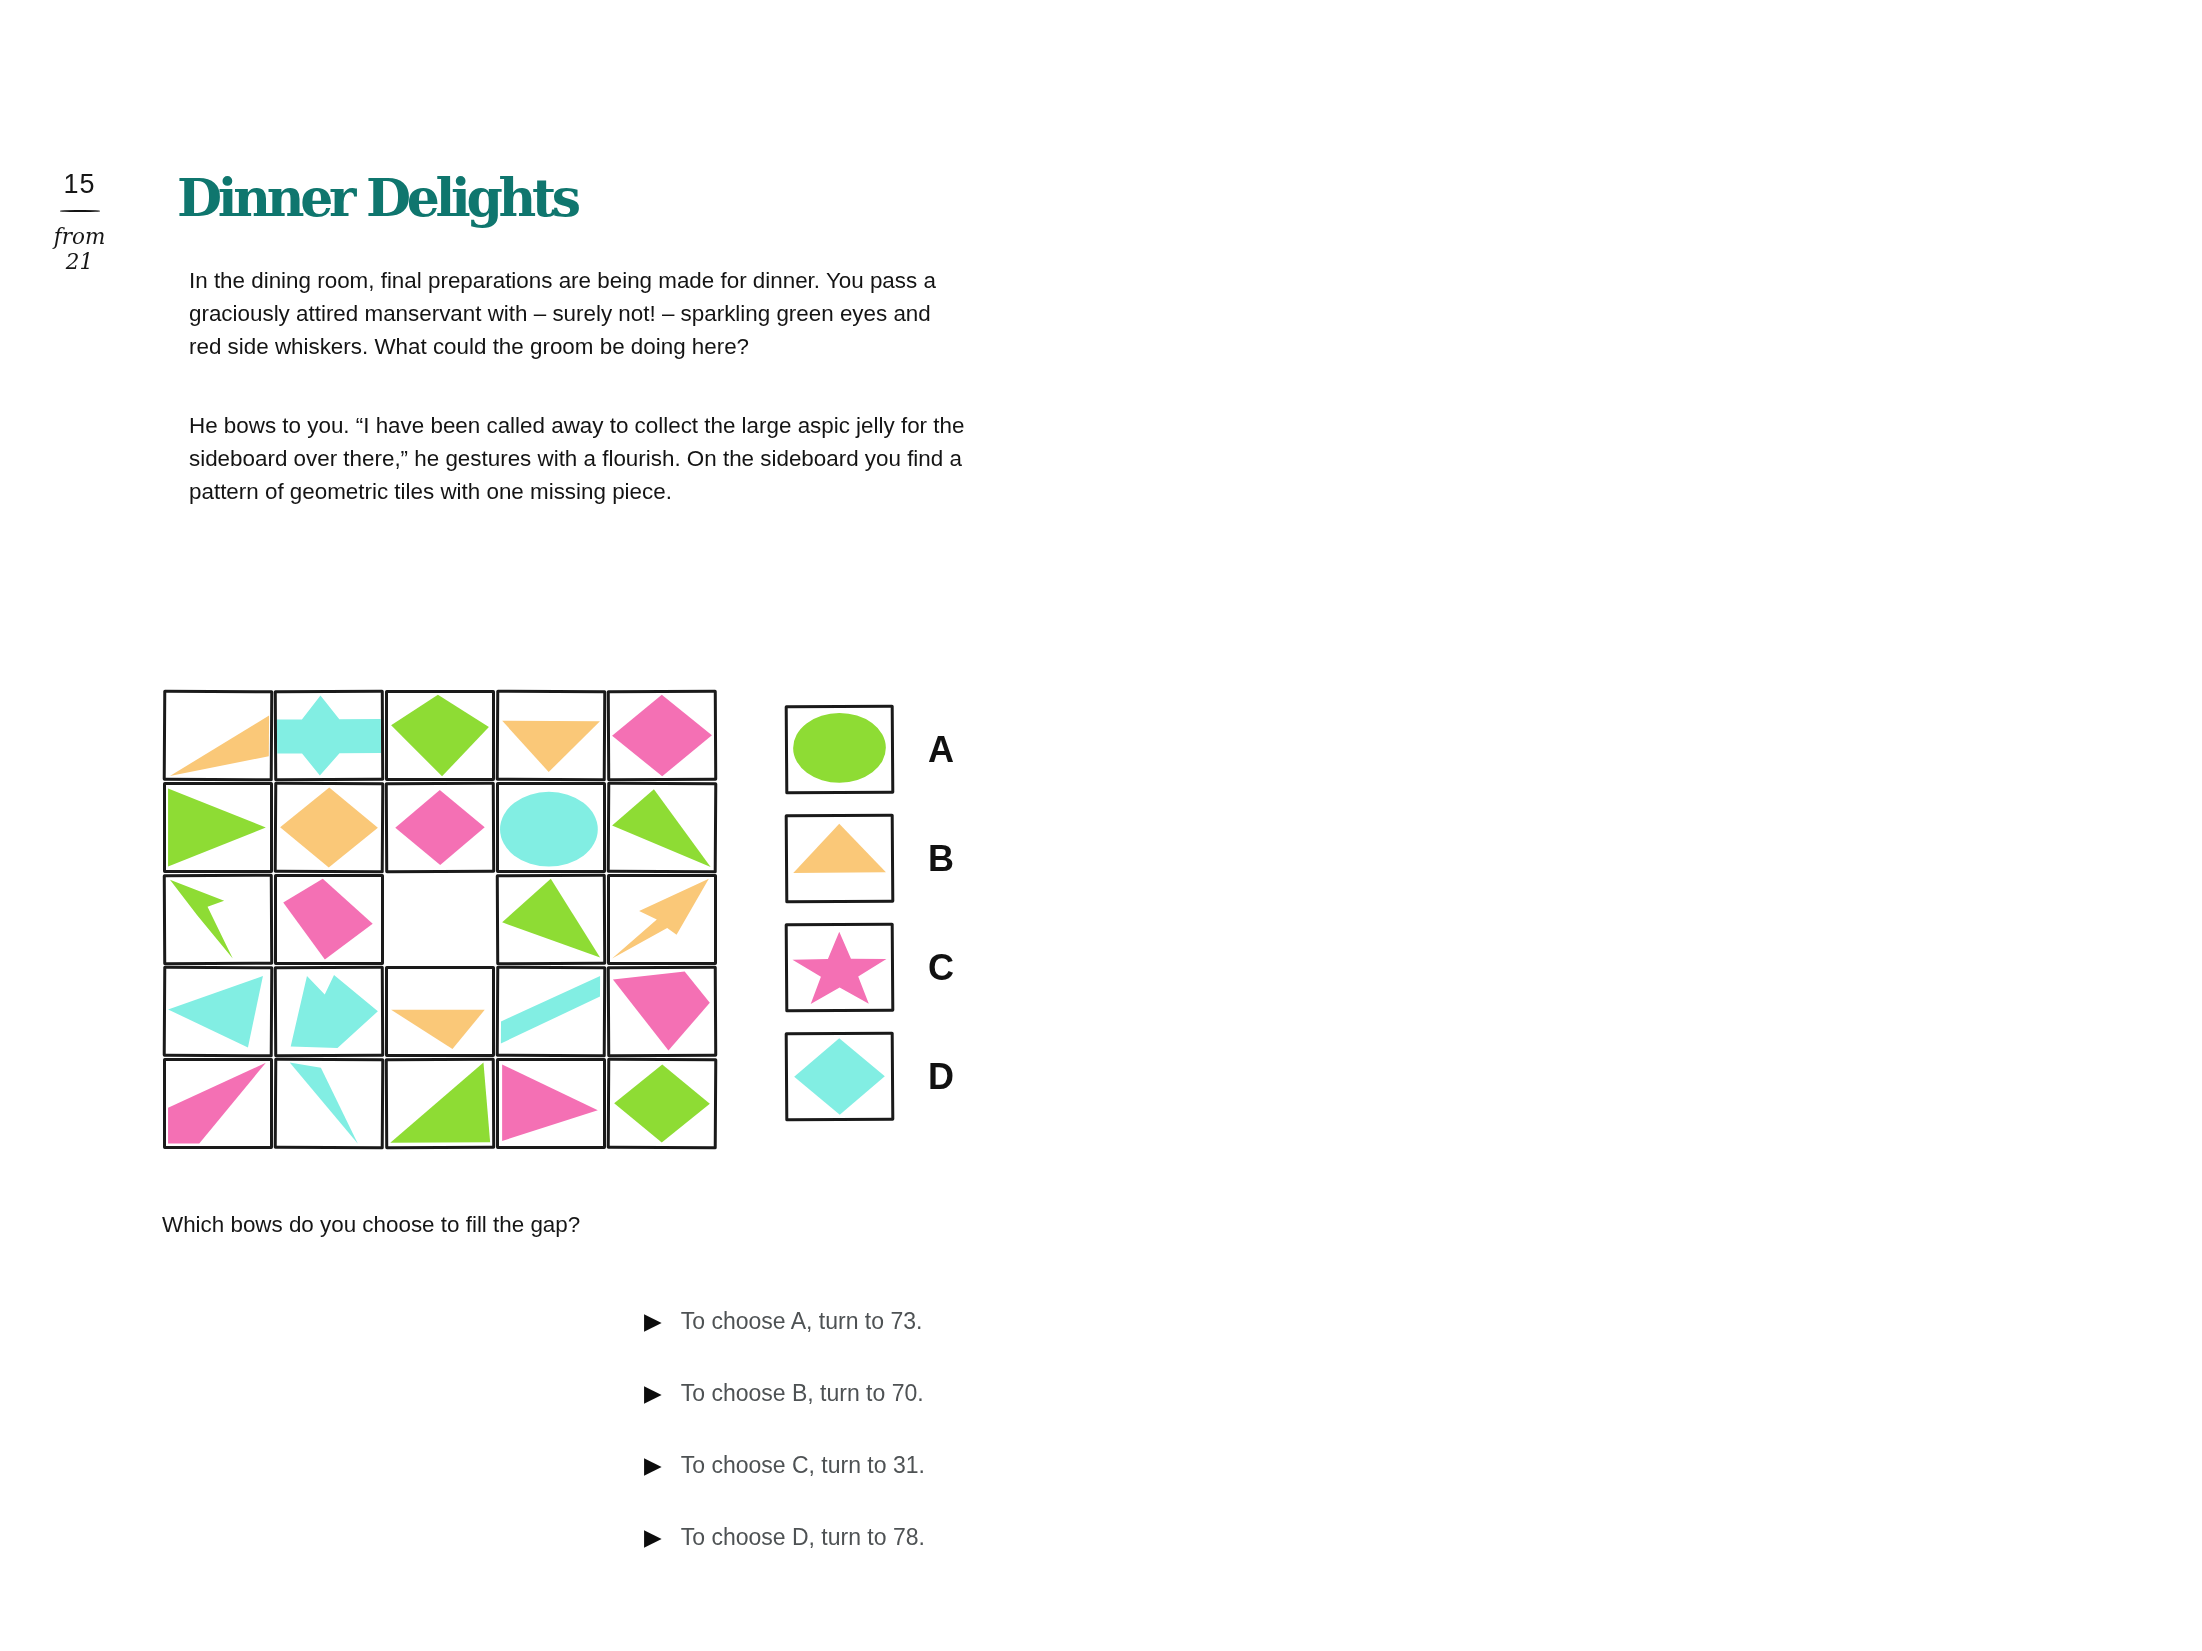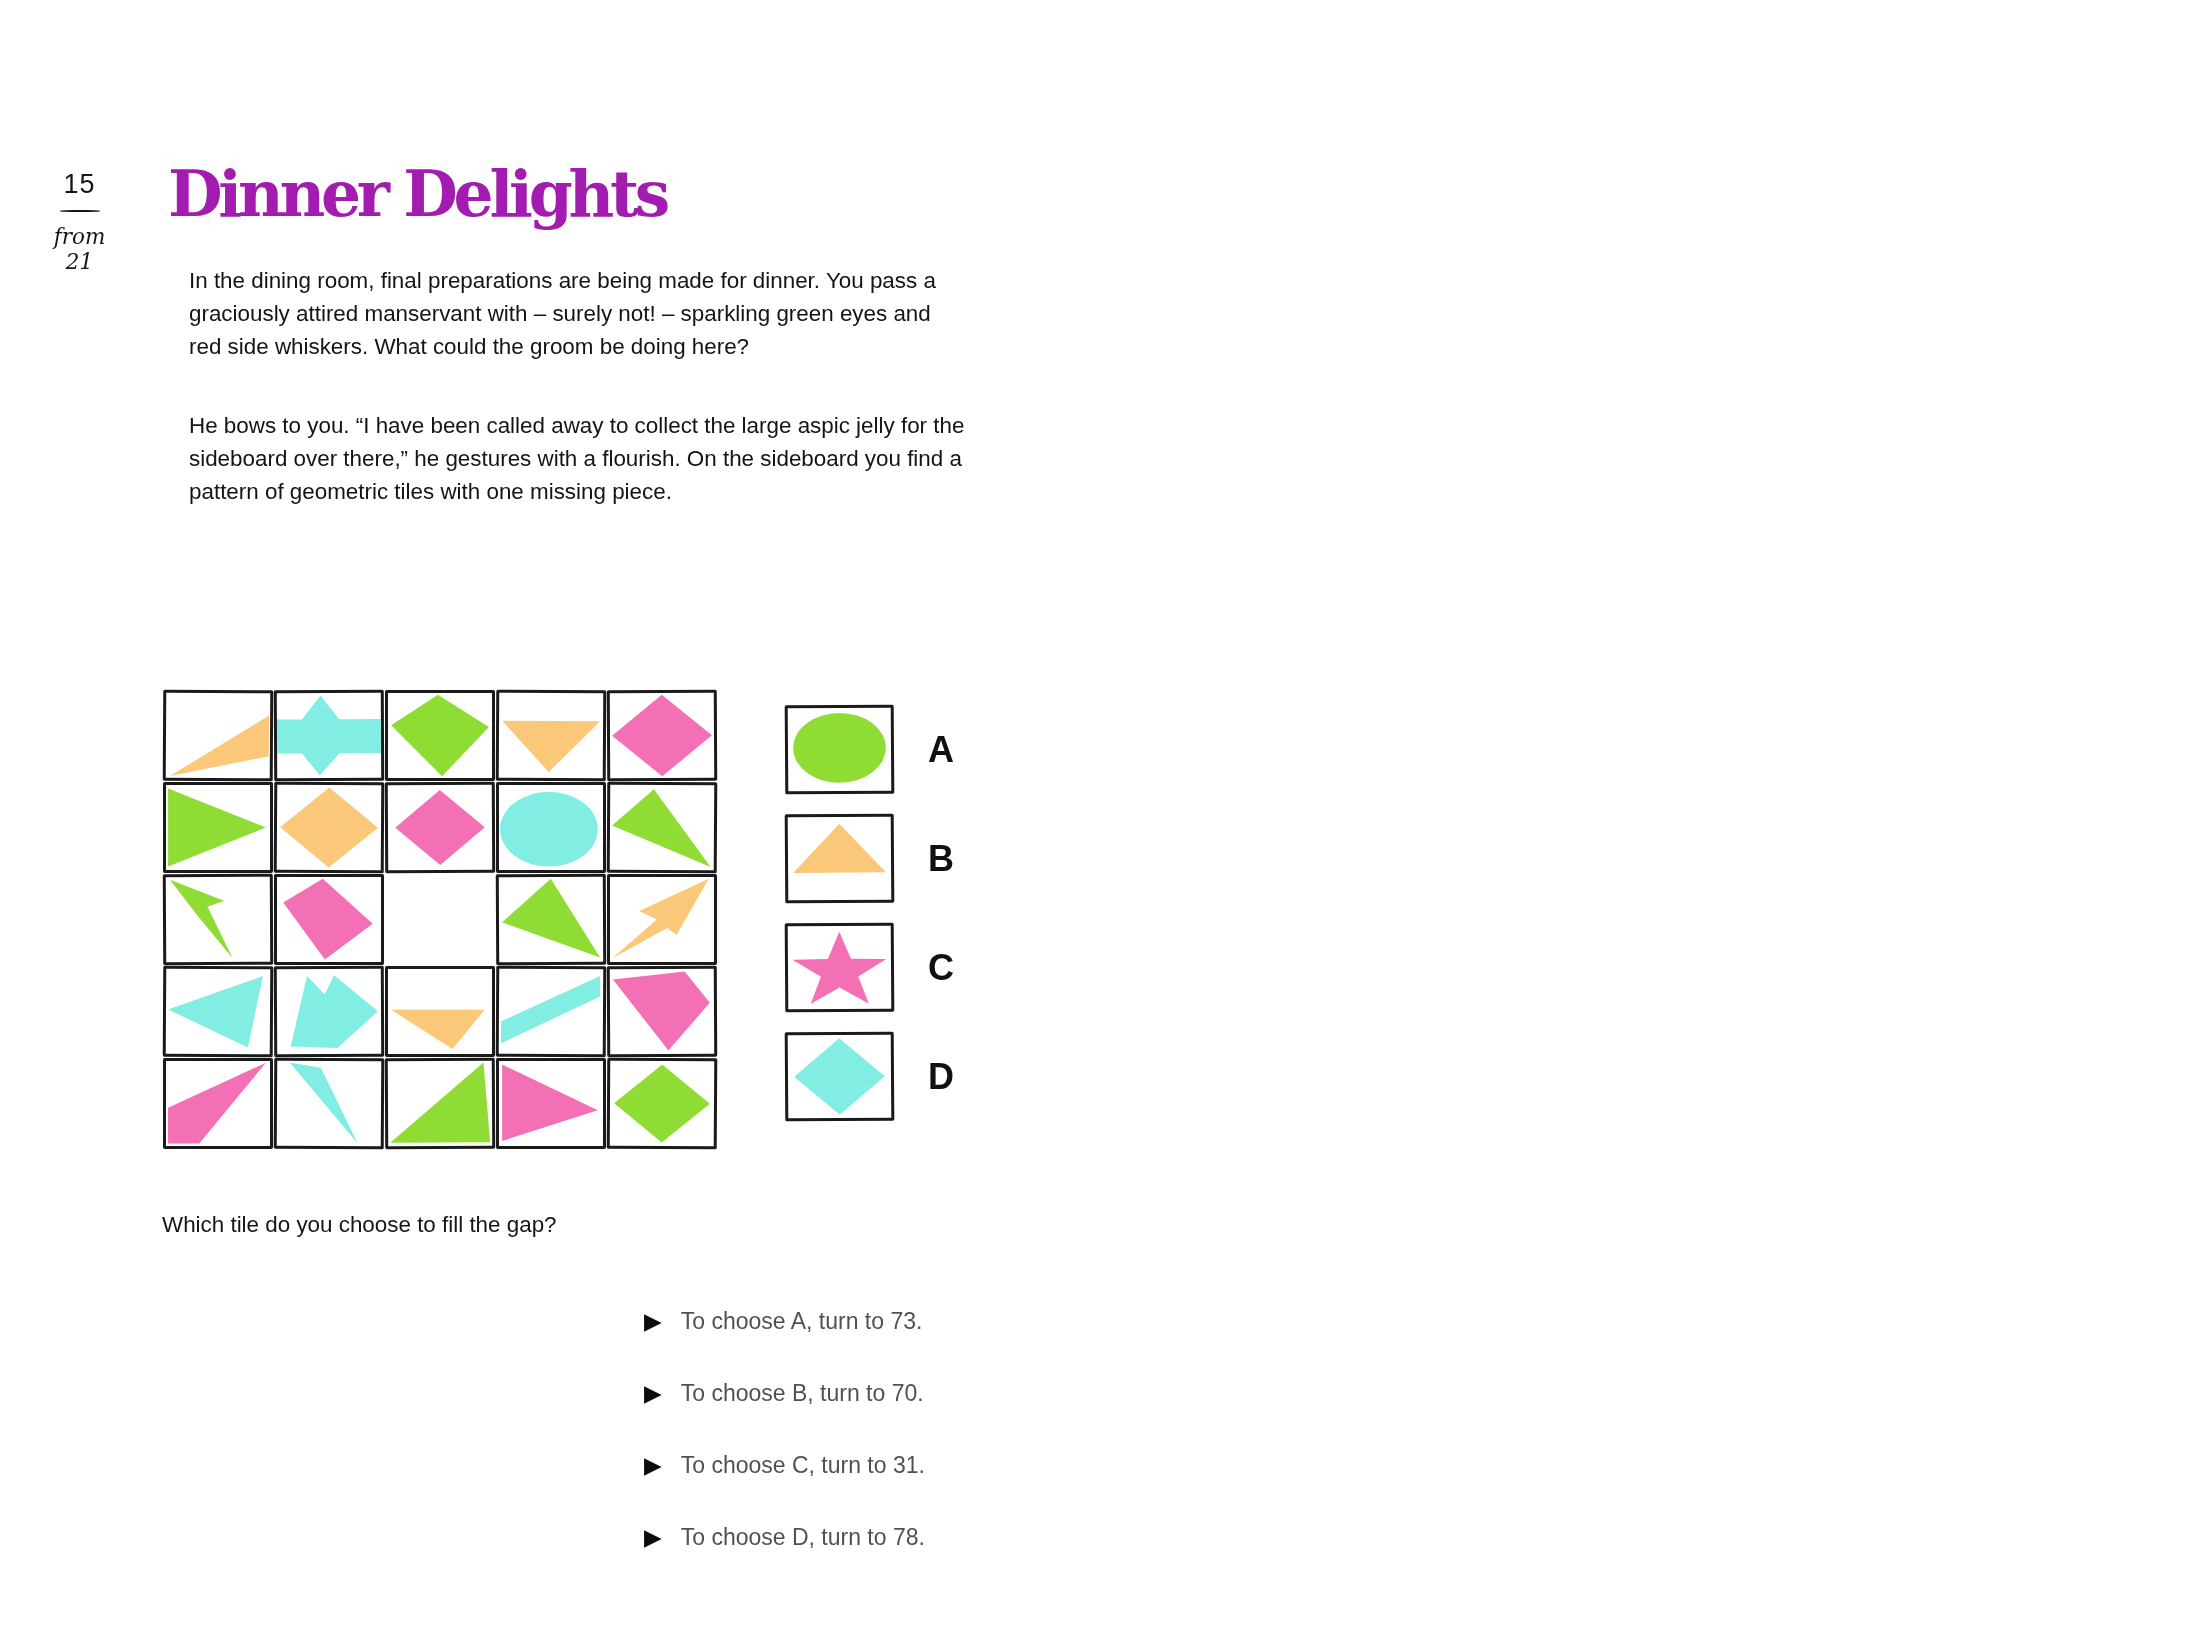--- a/index.html
+++ b/index.html
@@ -8,22 +8,22 @@
   .page{position:absolute;top:16px;width:1101px;height:1453px;}
   #page-left{left:0;} #page-right{left:1101px;}
 
   
   .section-head{position:absolute;width:69px;text-align:center;}
   #page-left .section-head{left:45px;top:153px;}
   .sec-num{font-size:27px;font-weight:400;letter-spacing:0.9px;}
   .sec-rule{width:40px;border-top:2.6px solid #141414;border-radius:40%;margin:10.3px auto 12px auto;}
   .sec-from,.sec-from-num{font-family:"DejaVu Serif",serif;font-style:italic;font-size:21.5px;line-height:25px;}
 
-  .title{position:absolute;top:139px;margin:8px;font-family:"DejaVu Serif",serif;font-weight:700;
-         font-size:63px;letter-spacing:-4.3px;line-height:1;color:#a21caf;}
+  .title{position:absolute;top:139px;margin:17px;font-family:"DejaVu Serif",serif;font-weight:700;
+         font-size:52px;letter-spacing:-4.3px;line-height:1;color:#0f766e;}
   #title-left{left:160px;}
 
   .body-text{position:absolute;top:248px;font-size:22.4px;line-height:33px;color:#141414;}
   #left-body{left:162px;width:779px;margin-left:27px;}
   .body-text p{margin:0 0 46px 0;}
 
   
   #tile-grid{position:absolute;left:163px;top:674px;display:grid;
              grid-template-columns:repeat(5,110px);grid-auto-rows:91px;gap:0.9px;}
   .tile{border:3.4px solid #1a1a1a;border-radius:1.7px;background:#fff;box-sizing:border-box;position:relative;}
@@ -213,21 +213,21 @@
       </div>
       <div class="option-row">
         <div class="option-box">
           <svg viewBox="0 0 100 100" preserveAspectRatio="none">
             <polygon points="50,4 94,50 50,96 6,50" fill="#82eee3"></polygon>
           </svg>
         </div>
         <span class="option-label">D</span>
       </div>
     </div>
-  <p class="question">Which tile do you choose to fill the gap?</p>
+  <p class="question">Which bows do you choose to fill the gap?</p>
   <div id="choices">
       <div class="choice-row">
         <span class="choice-arrow">▶</span>
         <span class="choice-text">To choose A, turn to 73.</span>
       </div>
       <div class="choice-row">
         <span class="choice-arrow">▶</span>
         <span class="choice-text">To choose B, turn to 70.</span>
       </div>
       <div class="choice-row">

